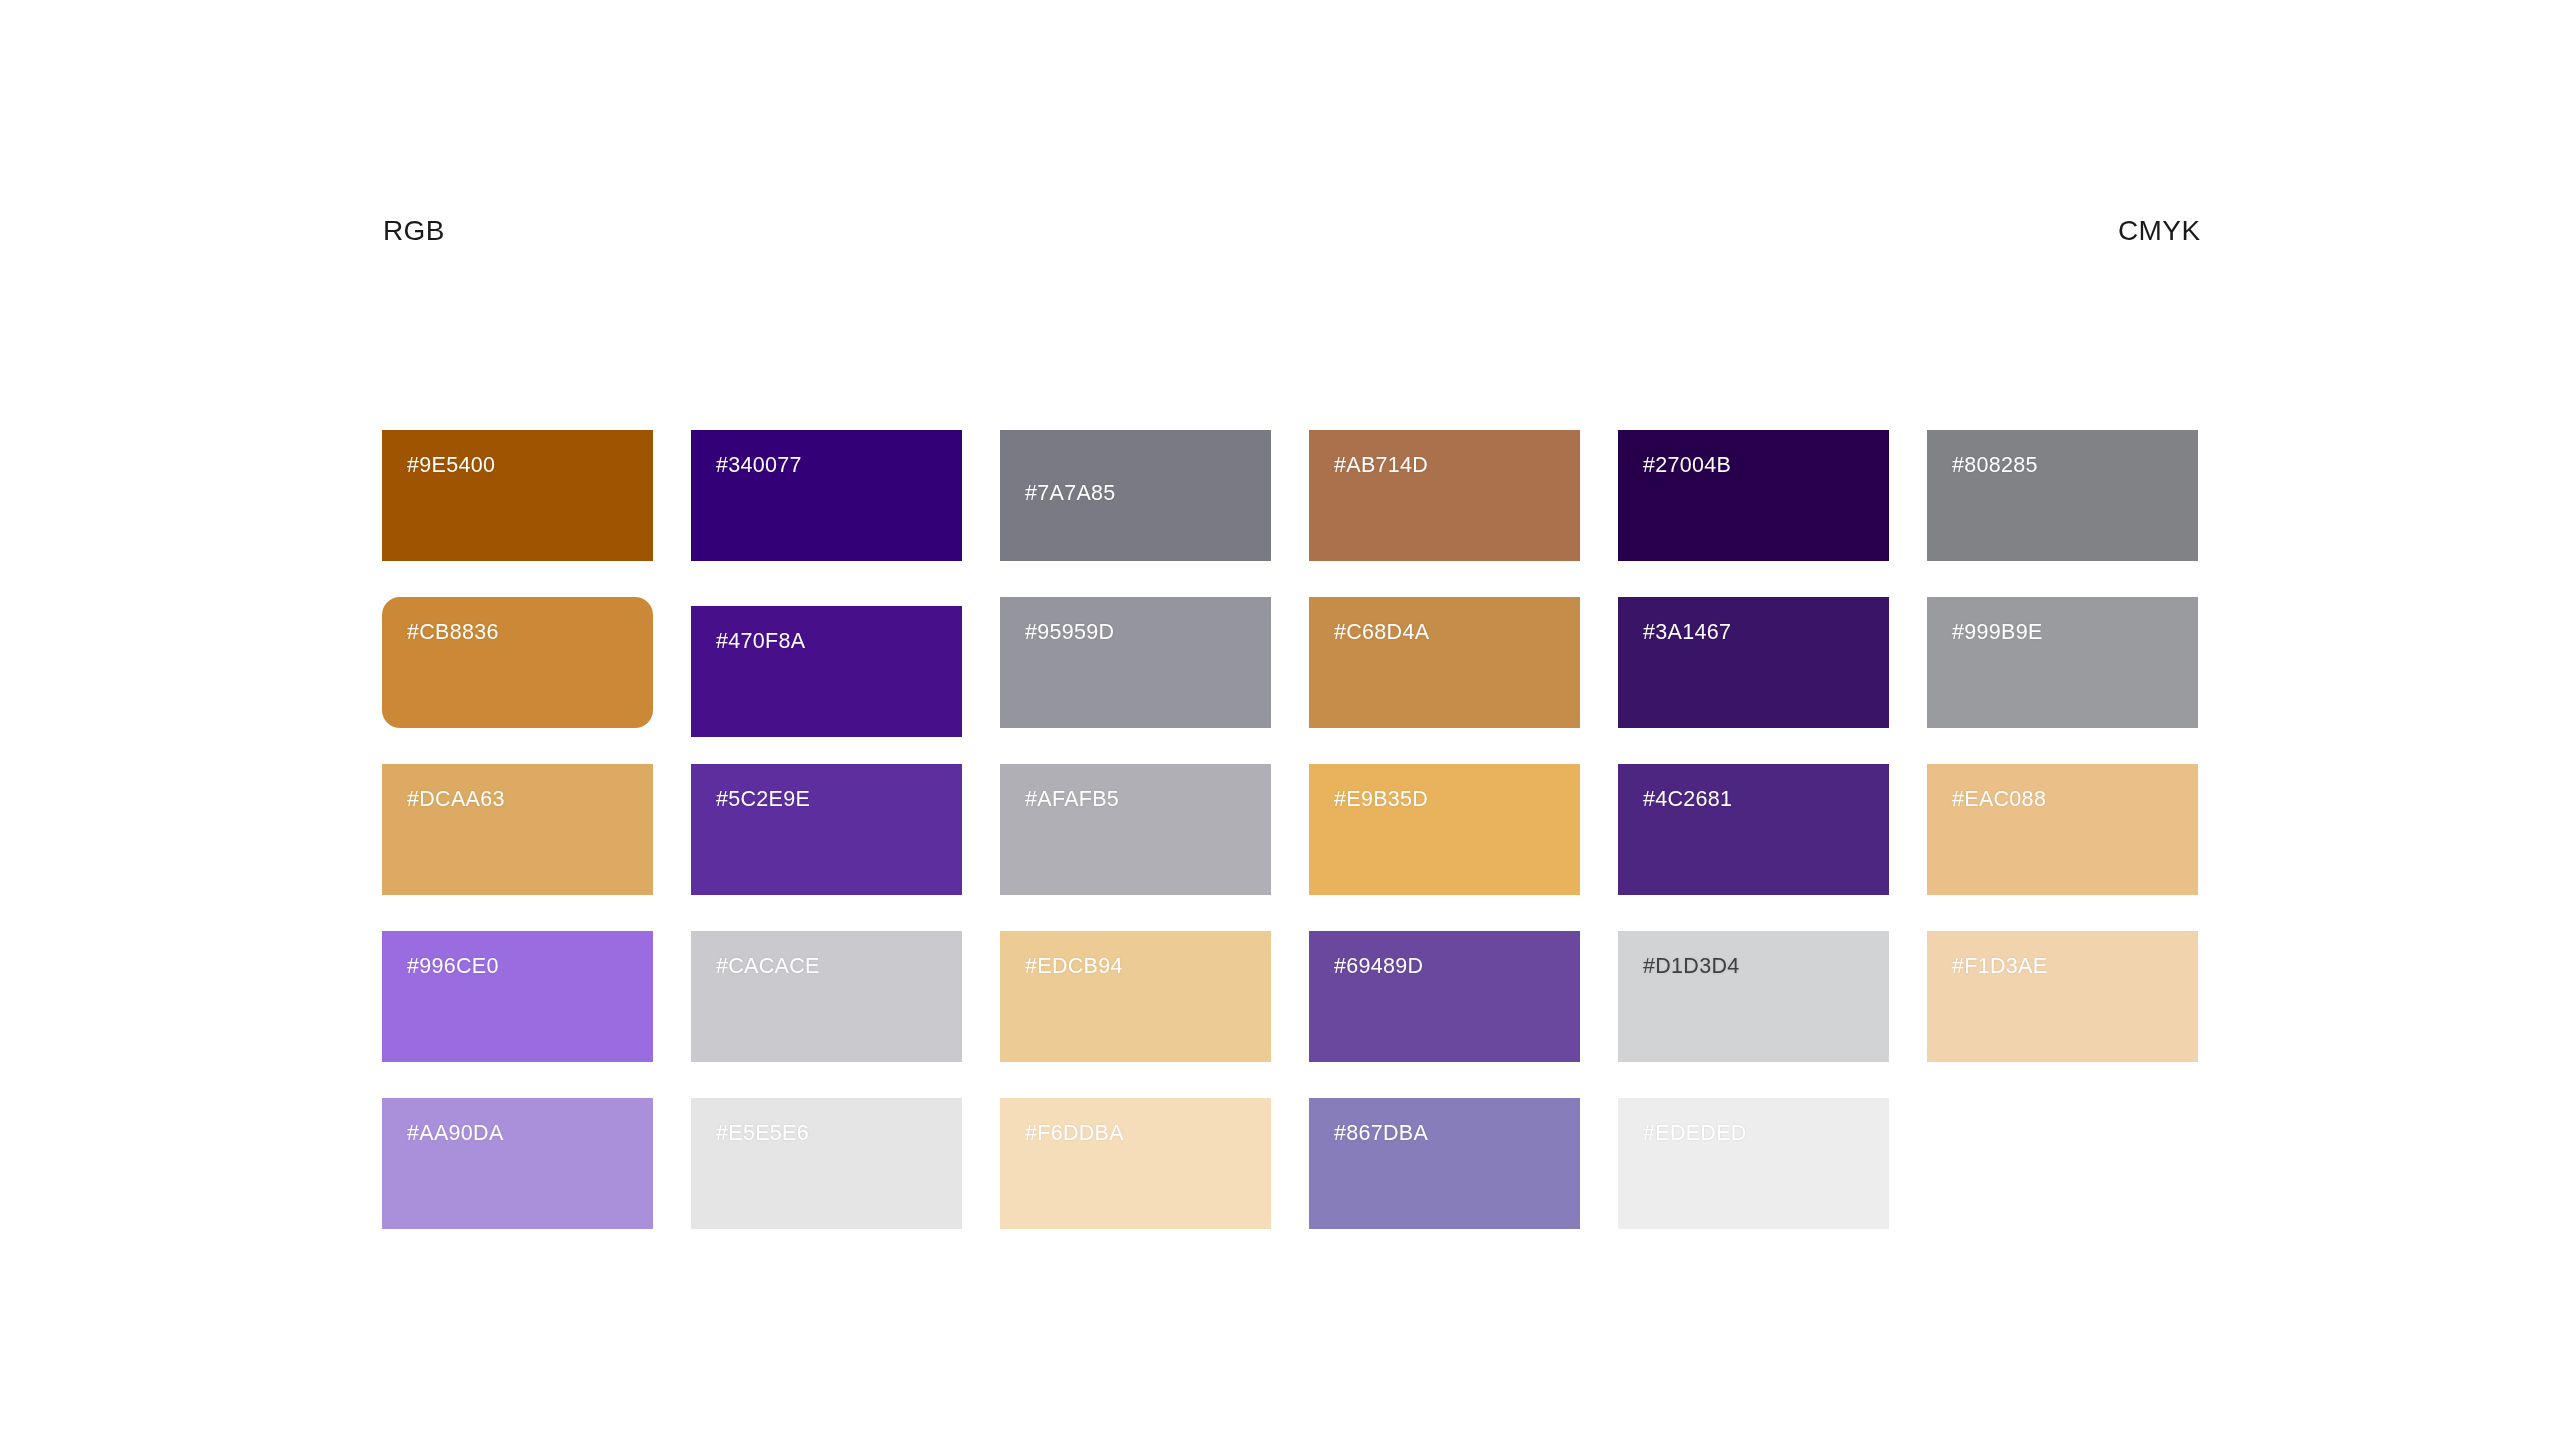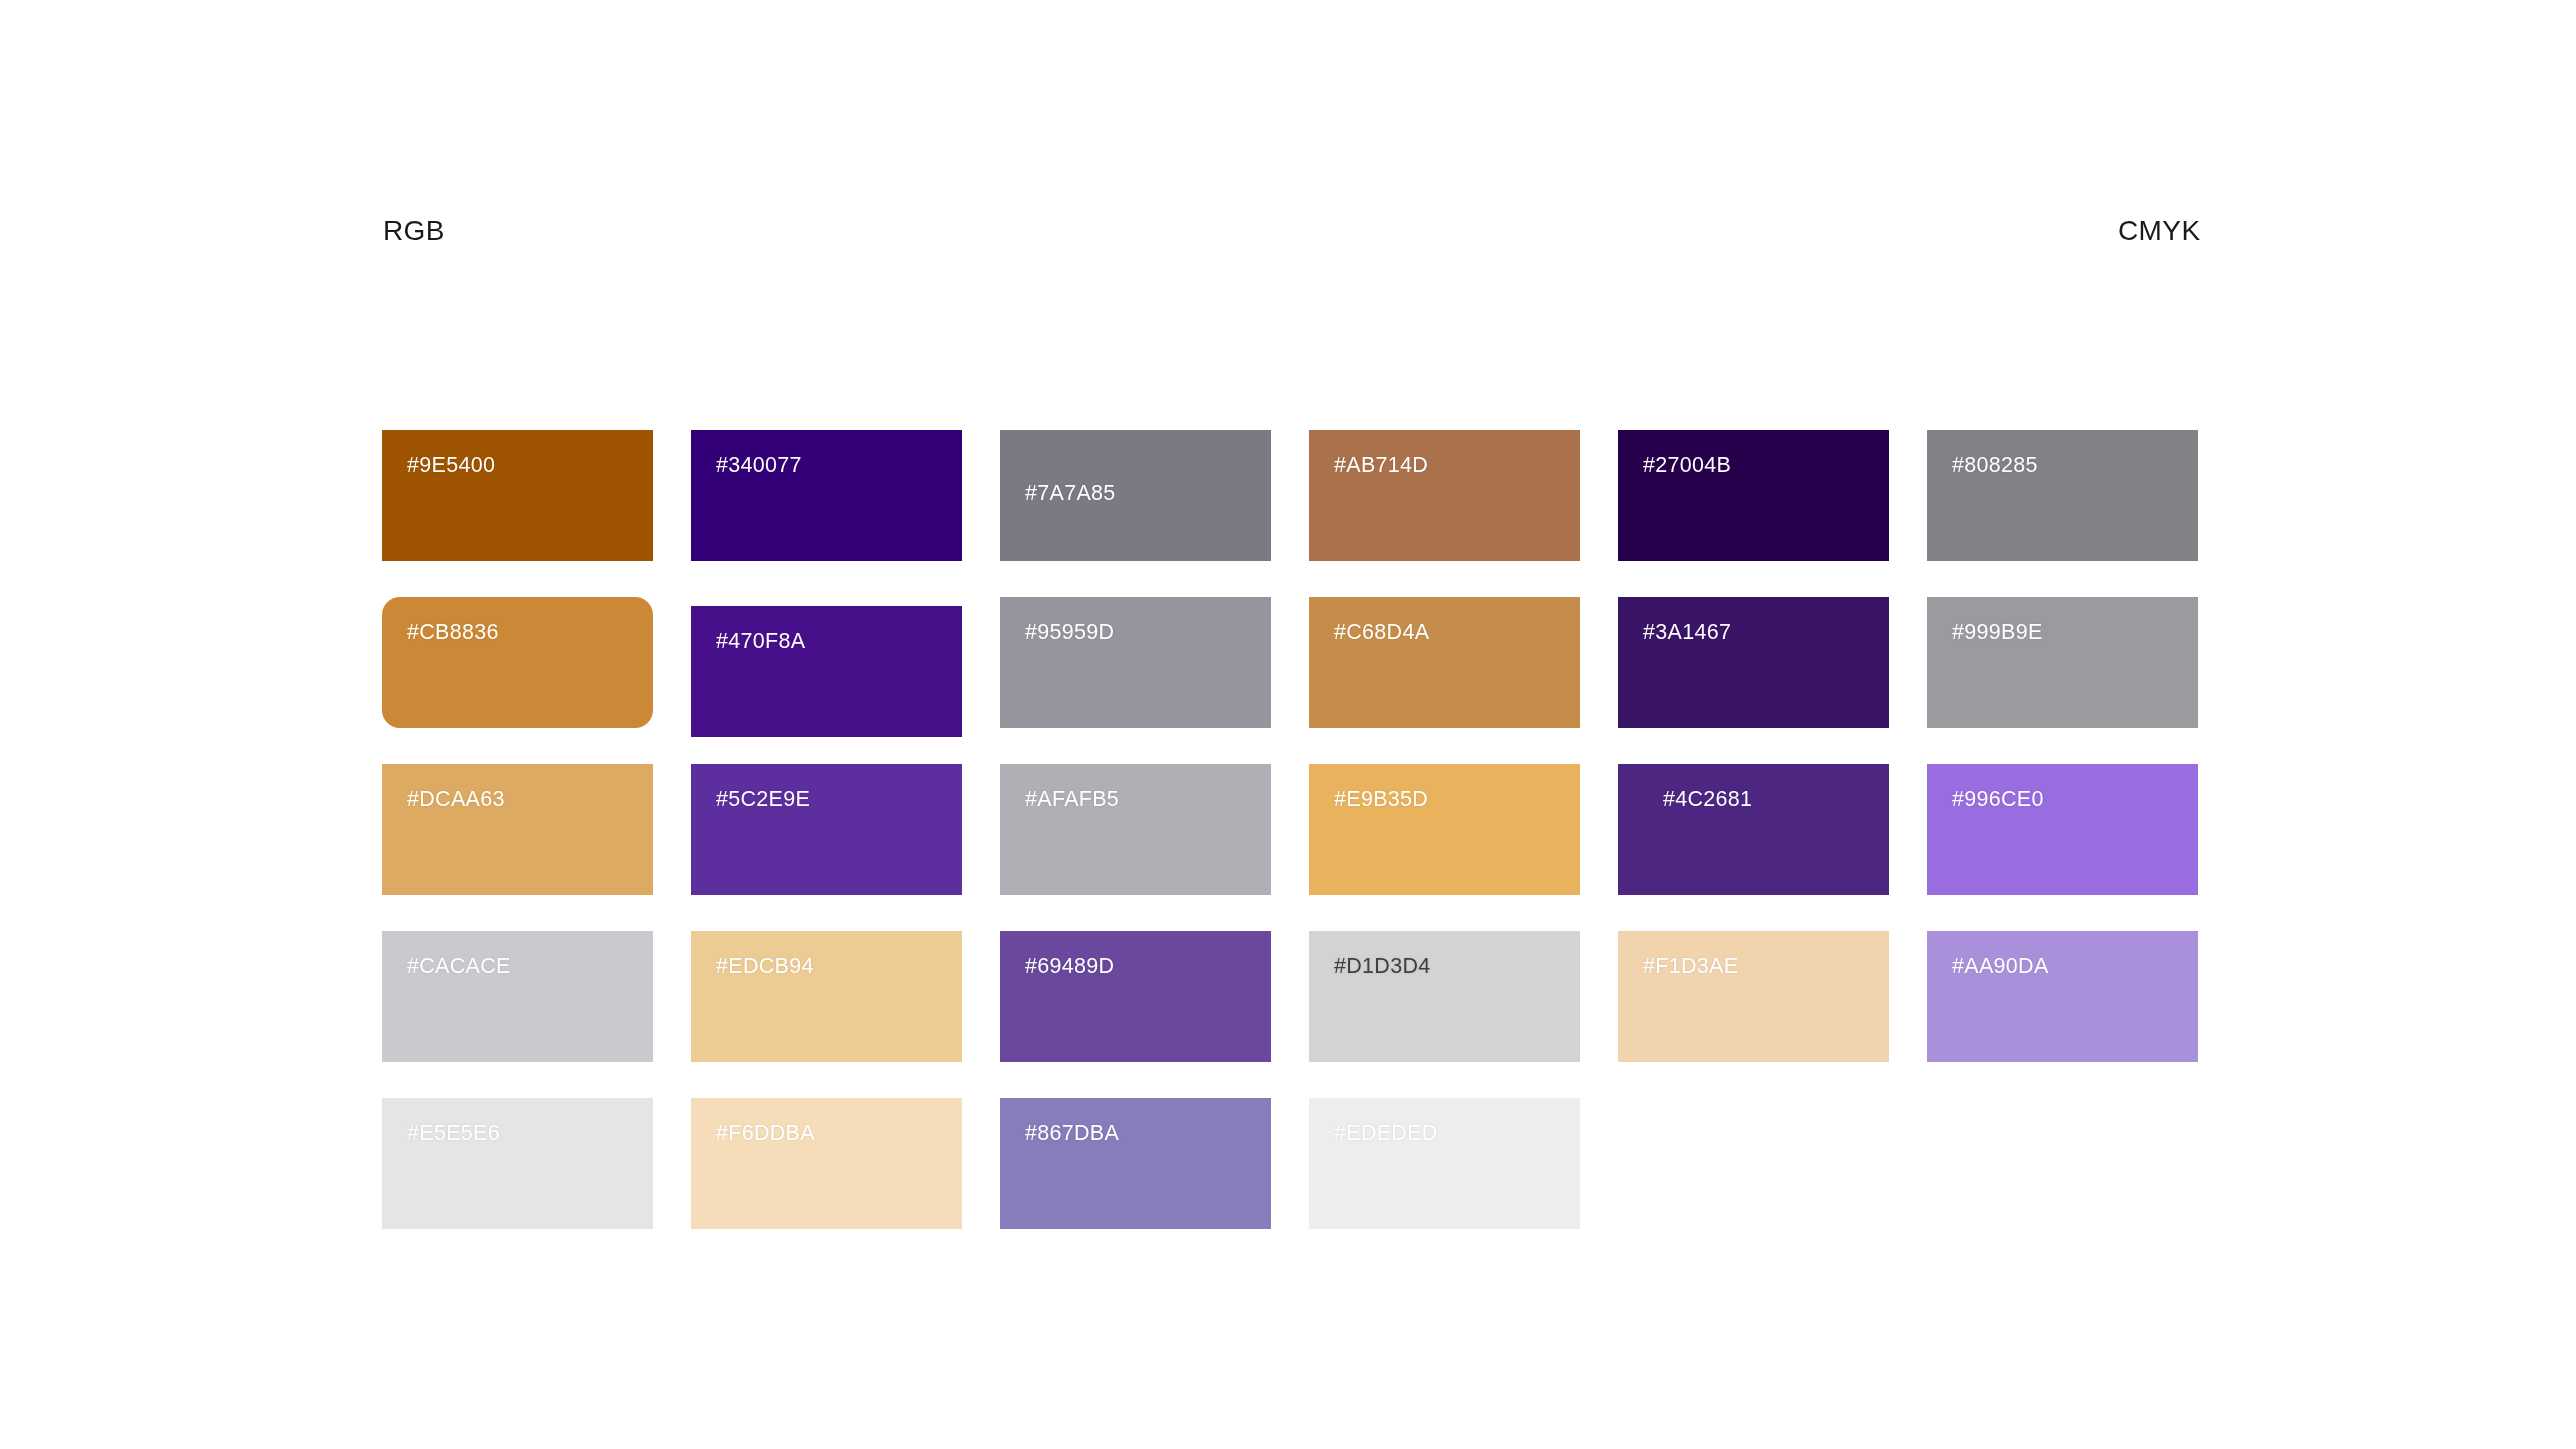--- a/index.html
+++ b/index.html
@@ -131,21 +131,24 @@
       <div class="swatch" style="background: rgb(92, 46, 158);">
         <span class="swatch-label" style="color: rgb(255, 255, 255);">#5C2E9E</span>
       </div>
       <div class="swatch" style="background: rgb(175, 175, 181);">
         <span class="swatch-label" style="color: rgb(255, 255, 255);">#AFAFB5</span>
       </div>
       <div class="swatch" style="background: rgb(233, 179, 93);">
         <span class="swatch-label" style="color: rgb(255, 255, 255);">#E9B35D</span>
       </div>
       <div class="swatch" style="background: rgb(76, 38, 129);">
-        <span class="swatch-label" style="color: rgb(255, 255, 255); margin-left: 20px;">#4C2681</span>
+        <span class="swatch-label" style="color: rgb(255, 255, 255);">#4C2681</span>
+      </div>
+      <div class="swatch" style="background: rgb(234, 192, 136);">
+        <span class="swatch-label" style="color: rgb(255, 255, 255);">#EAC088</span>
       </div>
       <div class="swatch" style="background: rgb(153, 108, 224);">
         <span class="swatch-label" style="color: rgb(255, 255, 255);">#996CE0</span>
       </div>
       <div class="swatch" style="background: rgb(202, 202, 206);">
         <span class="swatch-label" style="color: rgb(255, 255, 255);">#CACACE</span>
       </div>
       <div class="swatch" style="background: rgb(237, 203, 148);">
         <span class="swatch-label" style="color: rgb(255, 255, 255);">#EDCB94</span>
       </div>

